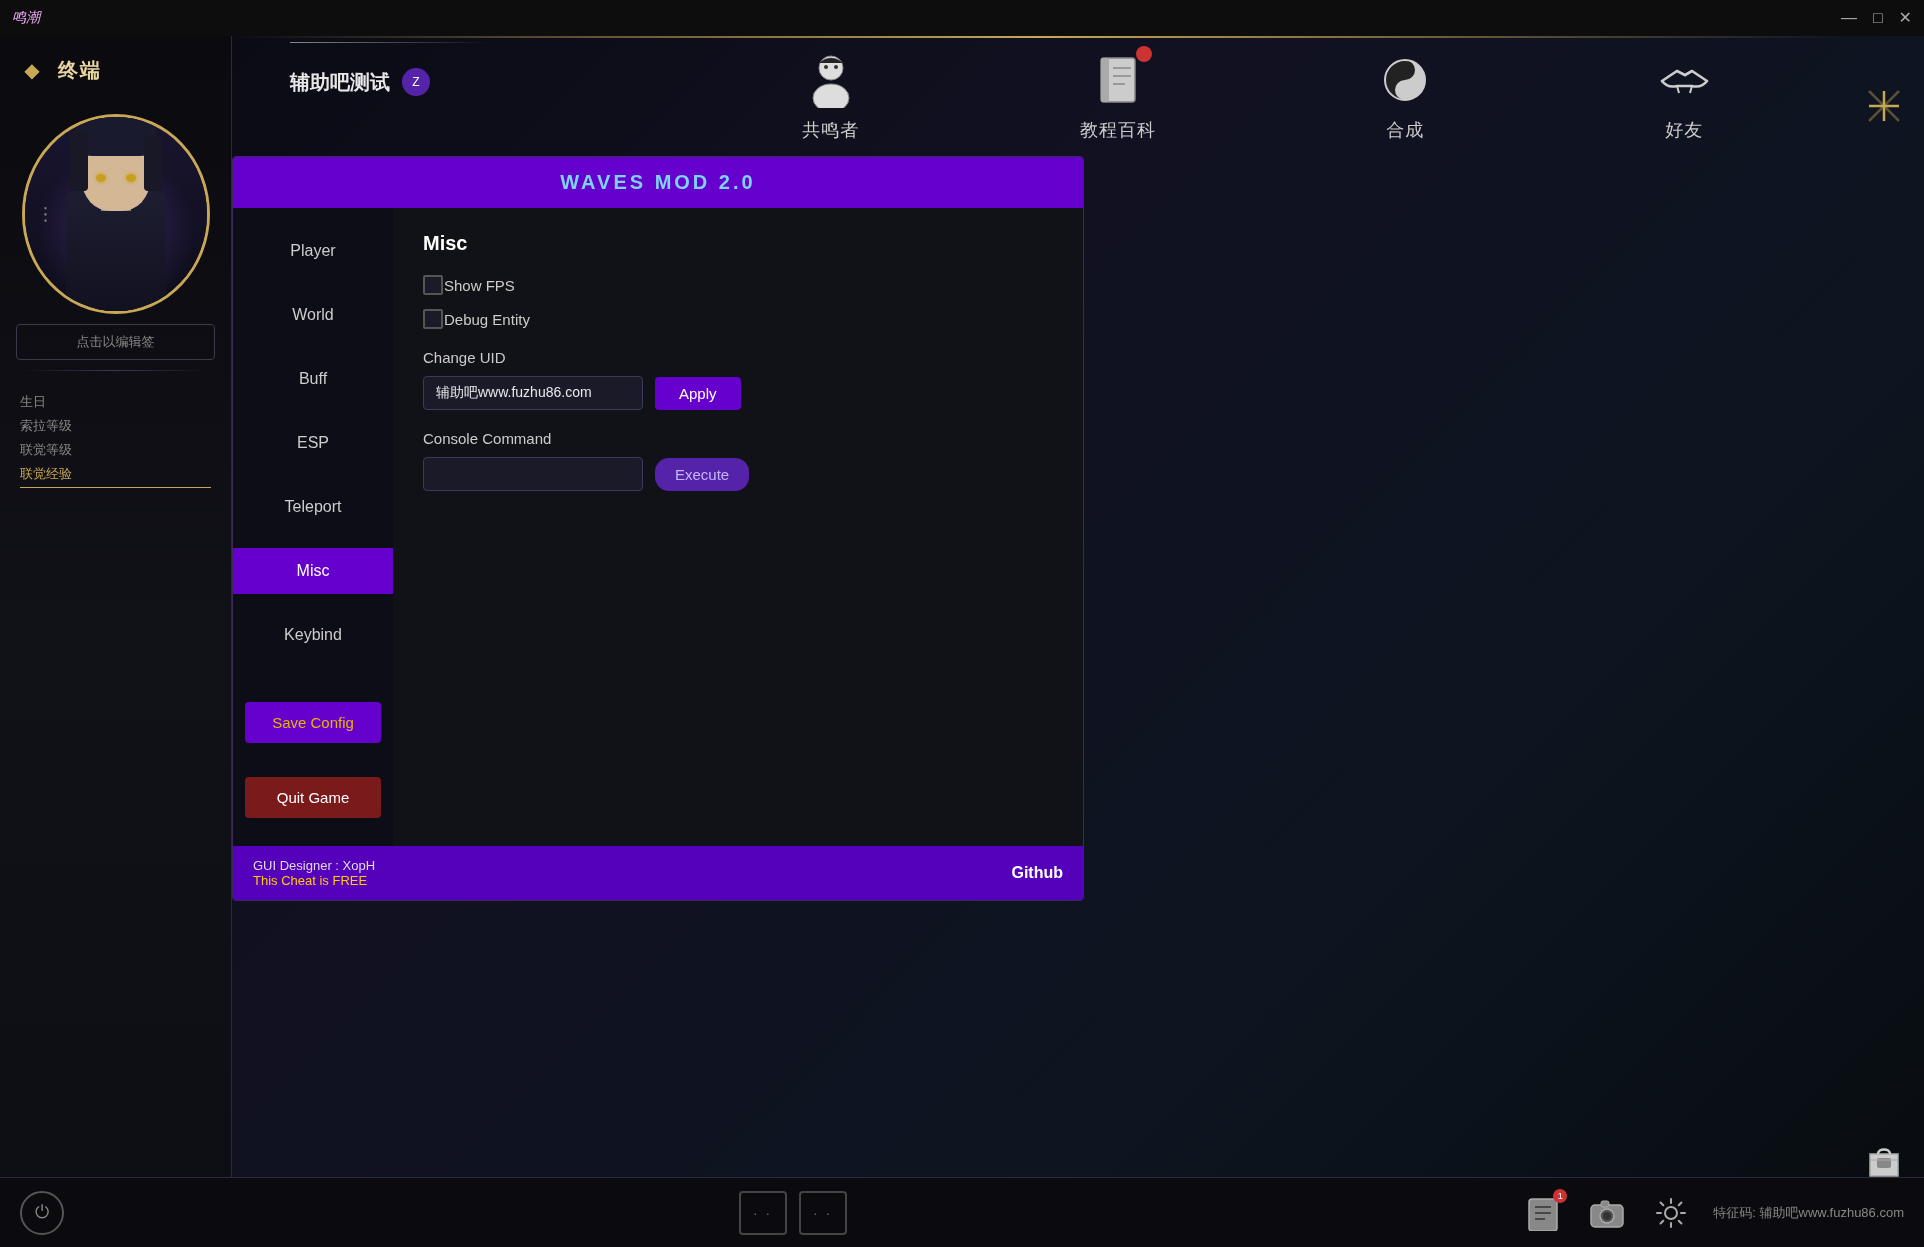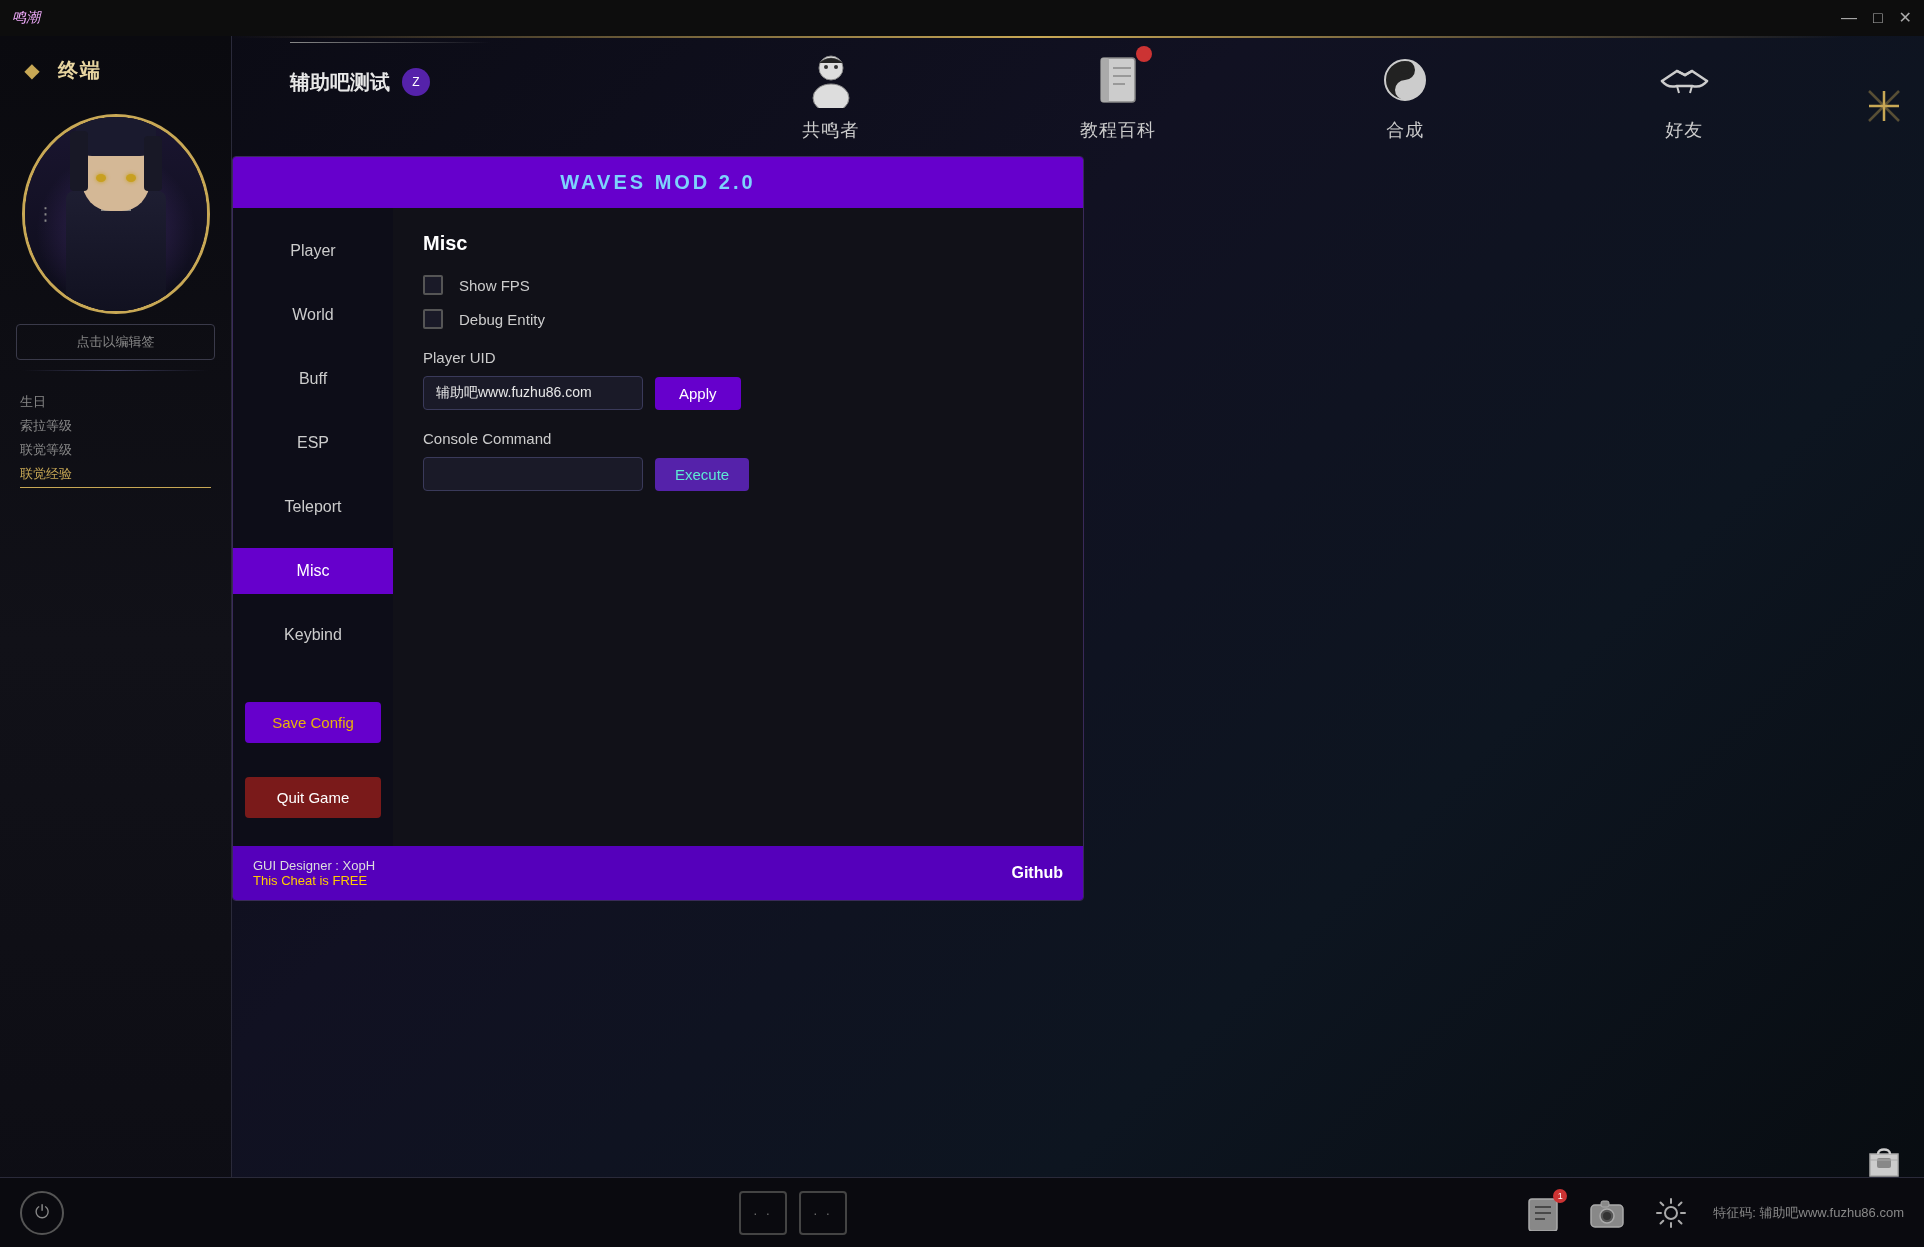--- a/index.html
+++ b/index.html
@@ -301,21 +301,21 @@
     .mod-section-title {
       color: #fff;
       font-size: 20px;
       font-weight: bold;
       margin-bottom: 20px;
     }
 
     .checkbox-row {
       display: flex;
       align-items: center;
-      gap: 16px;
+      gap: 1px;
       margin: 14px 0;
     }
     .checkbox-box {
       width: 20px; height: 20px;
       border: 2px solid #555;
       background: #1a1a28;
       border-radius: 2px;
       cursor: pointer;
       flex-shrink: 0;
     }
@@ -375,22 +375,22 @@
       border: 1px solid #3a3a5a;
       border-radius: 4px;
       color: #e8e8e8;
       font-size: 14px;
       width: 220px;
     }
     .execute-btn {
       padding: 8px 20px;
       background: #5522aa;
       border: none;
-      border-radius: 4px;
-      color: #5eead4;
+      border-radius: 14px;
+      color: #c4b5fd;
       font-size: 15px;
       cursor: pointer;
     }
 
     .mod-footer {
       background: #5500bb;
       padding: 12px 20px;
       display: flex;
       align-items: center;
       justify-content: space-between;
@@ -677,21 +677,21 @@
         <div class="checkbox-row">
           <div class="checkbox-box"></div>
           <span class="checkbox-label">Show FPS</span>
         </div>
         <div class="checkbox-row">
           <div class="checkbox-box"></div>
           <span class="checkbox-label">Debug Entity</span>
         </div>
 
         <div class="uid-section">
-          <div class="uid-label">Player UID</div>
+          <div class="uid-label">Change UID</div>
           <div class="uid-row">
             <input class="uid-input" type="text" value="辅助吧www.fuzhu86.com" style="">
             <button class="apply-btn">Apply</button>
           </div>
         </div>
 
         <div class="console-section">
           <div class="console-label">Console Command</div>
           <div class="console-row">
             <input class="console-input" type="text" style="">

